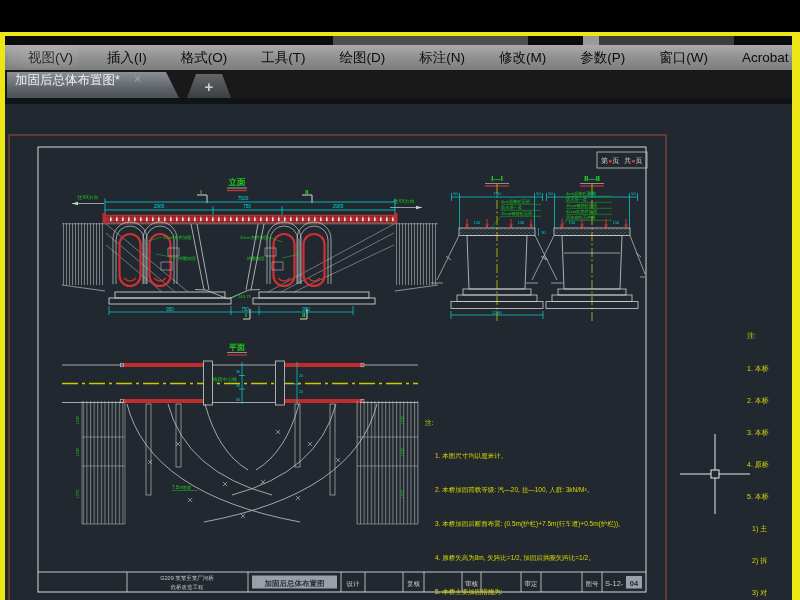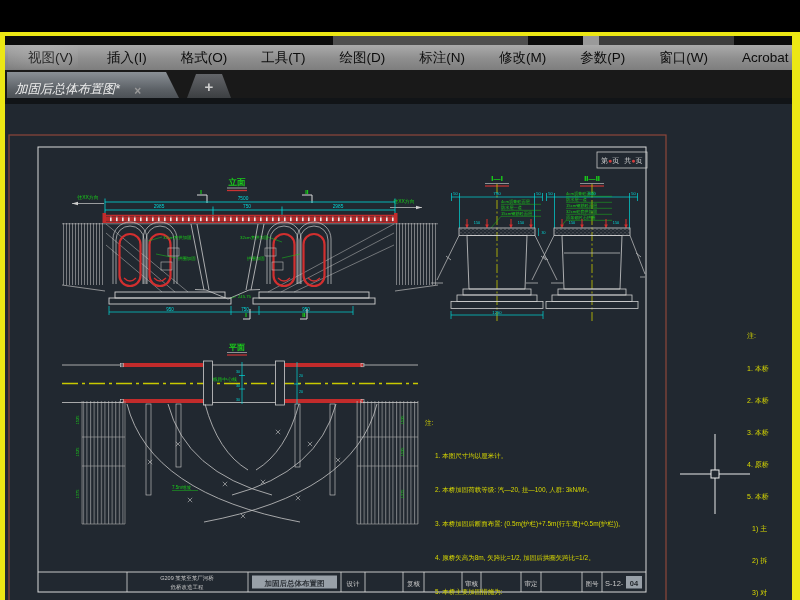--- a/index.html
+++ b/index.html
@@ -11,21 +11,21 @@
   .menubar{position:absolute;left:5px;top:13px;width:787px;height:25px;
            background:linear-gradient(#ababab,#8e8e8e 55%,#7e7e7e);display:flex;align-items:center;
            overflow:hidden;white-space:nowrap;z-index:5;border-bottom:1px solid #5f5f5f;}
   .menu-item{font-size:13.5px;color:#0c0c0c;padding:0 11px;margin-left:12px;cursor:default;}
   .ghost{position:absolute;left:8px;top:13px;width:70px;height:24px;
          background:radial-gradient(rgba(255,255,255,.16),rgba(255,255,255,0));z-index:6;}
   .tabbar{position:absolute;left:5px;top:38px;width:787px;height:28px;background:#191919;z-index:5;}
   .tab-active{position:absolute;left:2px;top:2px;width:172px;height:26px;
               background:linear-gradient(#8a9096,#5a5f64 70%,#4c5156);
               clip-path:polygon(0 0,calc(100% - 13px) 0,100% 100%,0 100%);
-              display:flex;align-items:flex-end;color:#efefef;font-size:12.5px;padding-left:8px;box-sizing:border-box;font-style:italic;}
+              display:flex;align-items:flex-start;color:#efefef;font-size:12.5px;padding-left:8px;box-sizing:border-box;}
   .tab-close{margin-left:14px;color:#9a9a9a;font-size:12px;font-weight:bold;}
   .tab-new{position:absolute;left:182px;top:4px;width:44px;height:24px;
            background:linear-gradient(#636569,#3c3f42);
            clip-path:polygon(9px 0,calc(100% - 9px) 0,100% 100%,0 100%);
            display:flex;align-items:center;justify-content:center;color:#cfcfcf;font-size:15px;font-weight:bold;}
   .tab-underline{position:absolute;left:5px;top:66px;width:787px;height:6px;background:#111417;z-index:5;}
   .canvas{position:absolute;left:5px;top:72px;width:787px;height:524px;z-index:1;text-align:center;}
   .notes{position:absolute;left:425px;top:362px;width:238px;z-index:3;color:#d8d800;
          font-size:6.5px;line-height:11.3px;white-space:pre;letter-spacing:0px;}
   .side-notes{position:absolute;left:747px;top:278px;width:60px;z-index:3;color:#d8d800;

